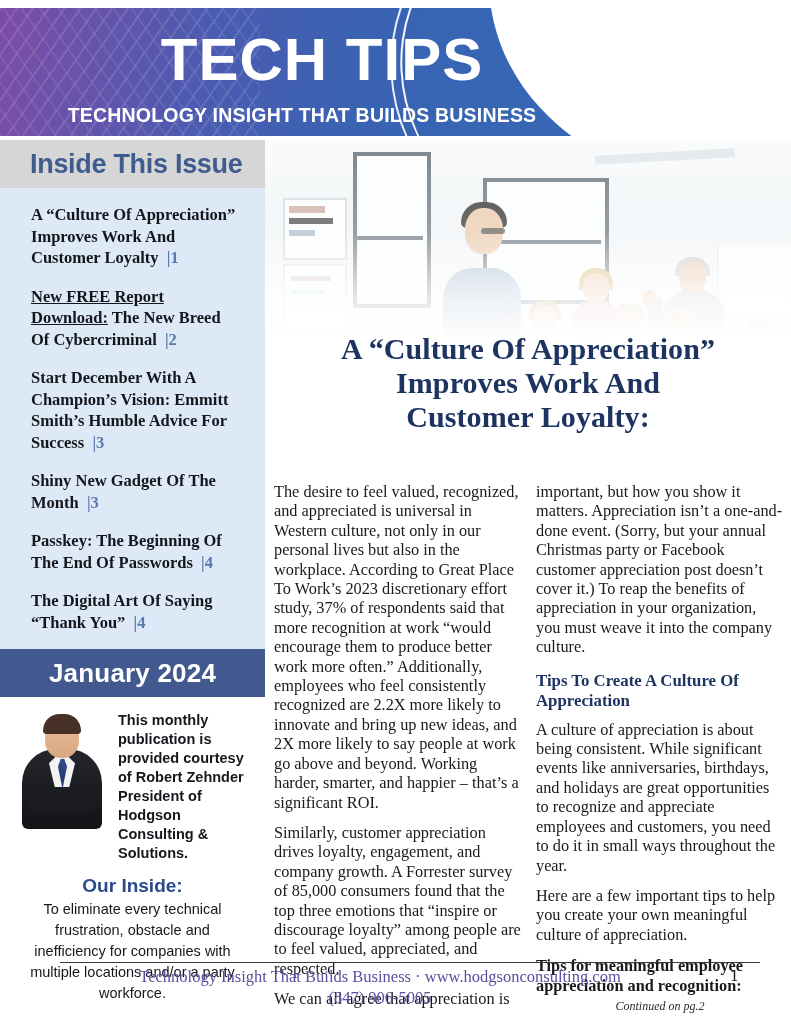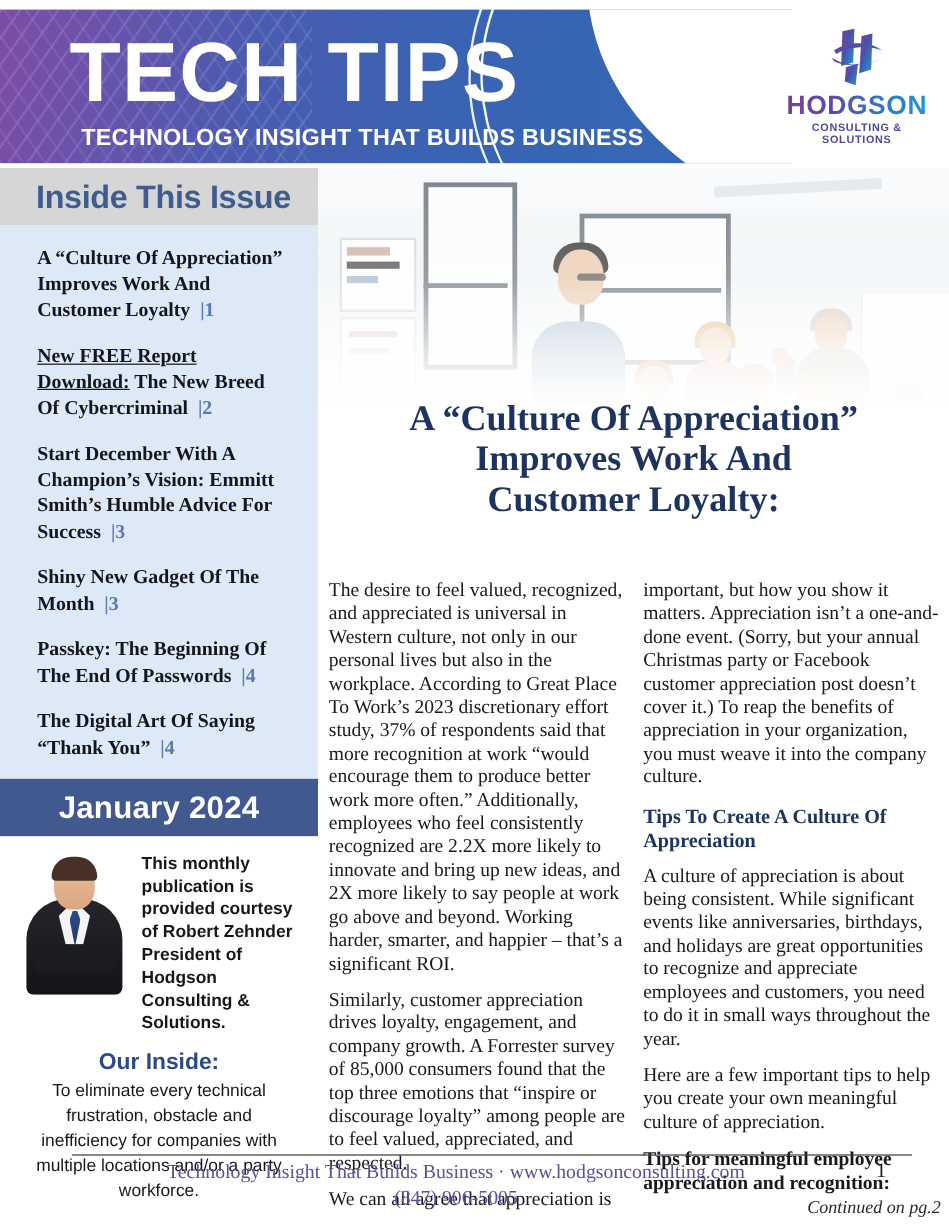--- a/index.html
+++ b/index.html
@@ -42,24 +42,24 @@
   }
   .mast-arc{
     position:absolute;border:2px solid rgba(255,255,255,.92);
     border-radius:50%;background:transparent;
   }
   #arc1{left:402px;top:-92px;width:300px;height:320px;border-color:rgba(255,255,255,.95);
         border-right-color:transparent;border-top-color:transparent;transform:rotate(-24deg);}
   #arc2{left:392px;top:-100px;width:320px;height:340px;border-color:rgba(255,255,255,.9);
         border-right-color:transparent;border-top-color:transparent;transform:rotate(-24deg);}
   #mast-title{
-    position:absolute;left:58px;top:14px;width:480px;
+    position:absolute;left:82px;top:14px;width:480px;
     font-family:"Liberation Sans", sans-serif;
-    font-weight:bold;font-size:70px;line-height:76px;letter-spacing:1px;
-    color:#ffffff;
+    font-weight:bold;font-size:60px;line-height:76px;letter-spacing:1px;
+    color:#ffffff;text-align:center;
   }
   #mast-sub{
     position:absolute;left:62px;top:96px;width:480px;
     font-family:"Liberation Sans", sans-serif;
     font-weight:bold;font-size:19.5px;letter-spacing:.2px;
     color:#ffffff;text-align:center;
   }
   
   #logo-block{position:absolute;left:648px;top:22px;width:132px;height:106px;text-align:center;}
   #logo-mark{width:58px;height:52px;margin:0 auto;display:block;}
@@ -219,22 +219,22 @@
   }
   .sub-head{
     font-family:"Liberation Serif", serif;font-weight:bold;font-size:16.8px;
     line-height:20px;color:#1d3461;margin:14px 0 9px 0;
   }
   .bold-lead{
     font-family:"Liberation Serif", serif;font-weight:bold;font-size:16.3px;
     line-height:19.4px;color:#18191d;margin:12px 0 3px 0;
   }
   #continued{
-    font-family:"Liberation Serif", serif;font-style:italic;font-size:15px;
-    color:#2a2a2a;text-align:right;margin-top:4px;
+    font-family:"Liberation Serif", serif;font-style:italic;font-size:12px;
+    color:#2a2a2a;text-align:center;margin-top:4px;
   }
   
   #footrule{position:absolute;left:60px;top:962px;width:700px;height:1px;background:#3a3a3a;}
   #footer{
     position:absolute;left:60px;top:966px;width:640px;text-align:center;
     font-family:"Liberation Serif", serif;font-size:16.5px;line-height:21px;color:#5c4f9e;
   }
   #pagenum{
     position:absolute;left:730px;top:966px;width:40px;text-align:left;
     font-family:"Liberation Serif", serif;font-size:17px;color:#1a1a1a;
@@ -247,38 +247,20 @@
   <div id="mast-panel">
     <div id="mast-texture"></div>
     <div id="mast-title">TECH TIPS</div>
     <div id="mast-sub">TECHNOLOGY INSIGHT THAT BUILDS BUSINESS</div>
     <div id="mast-curve"></div>
     <div id="mast-curve2"></div>
   </div>
   <div class="mast-arc" id="arc1"></div>
   <div class="mast-arc" id="arc2"></div>
 
-  <div id="logo-block">
-    <svg id="logo-mark" viewBox="0 0 58 52">
-      <defs>
-        <linearGradient id="lg" x1="0" y1="0" x2="1" y2="1">
-          <stop offset="0%" stop-color="#7b3f98"></stop>
-          <stop offset="45%" stop-color="#4a52aa"></stop>
-          <stop offset="100%" stop-color="#1f9ad6"></stop>
-        </linearGradient>
-      </defs>
-      <path d="M17 4 L27 2 L26 30 L16 33 Z" fill="url(#lg)"></path>
-      <path d="M33 8 L42 6 L41 36 L31 39 Z" fill="url(#lg)"></path>
-      <path d="M10 20 C22 12, 40 12, 50 20 C40 16, 22 16, 12 23 Z" fill="url(#lg)"></path>
-      <path d="M8 26 C20 34, 38 34, 50 26 C40 34, 20 34, 10 29 Z" fill="url(#lg)"></path>
-      <path d="M20 34 L30 31 L28 49 L19 46 Z" fill="url(#lg)"></path>
-    </svg>
-    <div id="logo-word">HODGSON</div>
-    <div id="logo-tag">CONSULTING &amp; SOLUTIONS</div>
-  </div>
 </div>
 
 <div id="sidebar">
 
   <div id="inside-bar">
     <div id="inside-title">Inside This Issue</div>
   </div>
 
   <div id="toc-panel">
 

